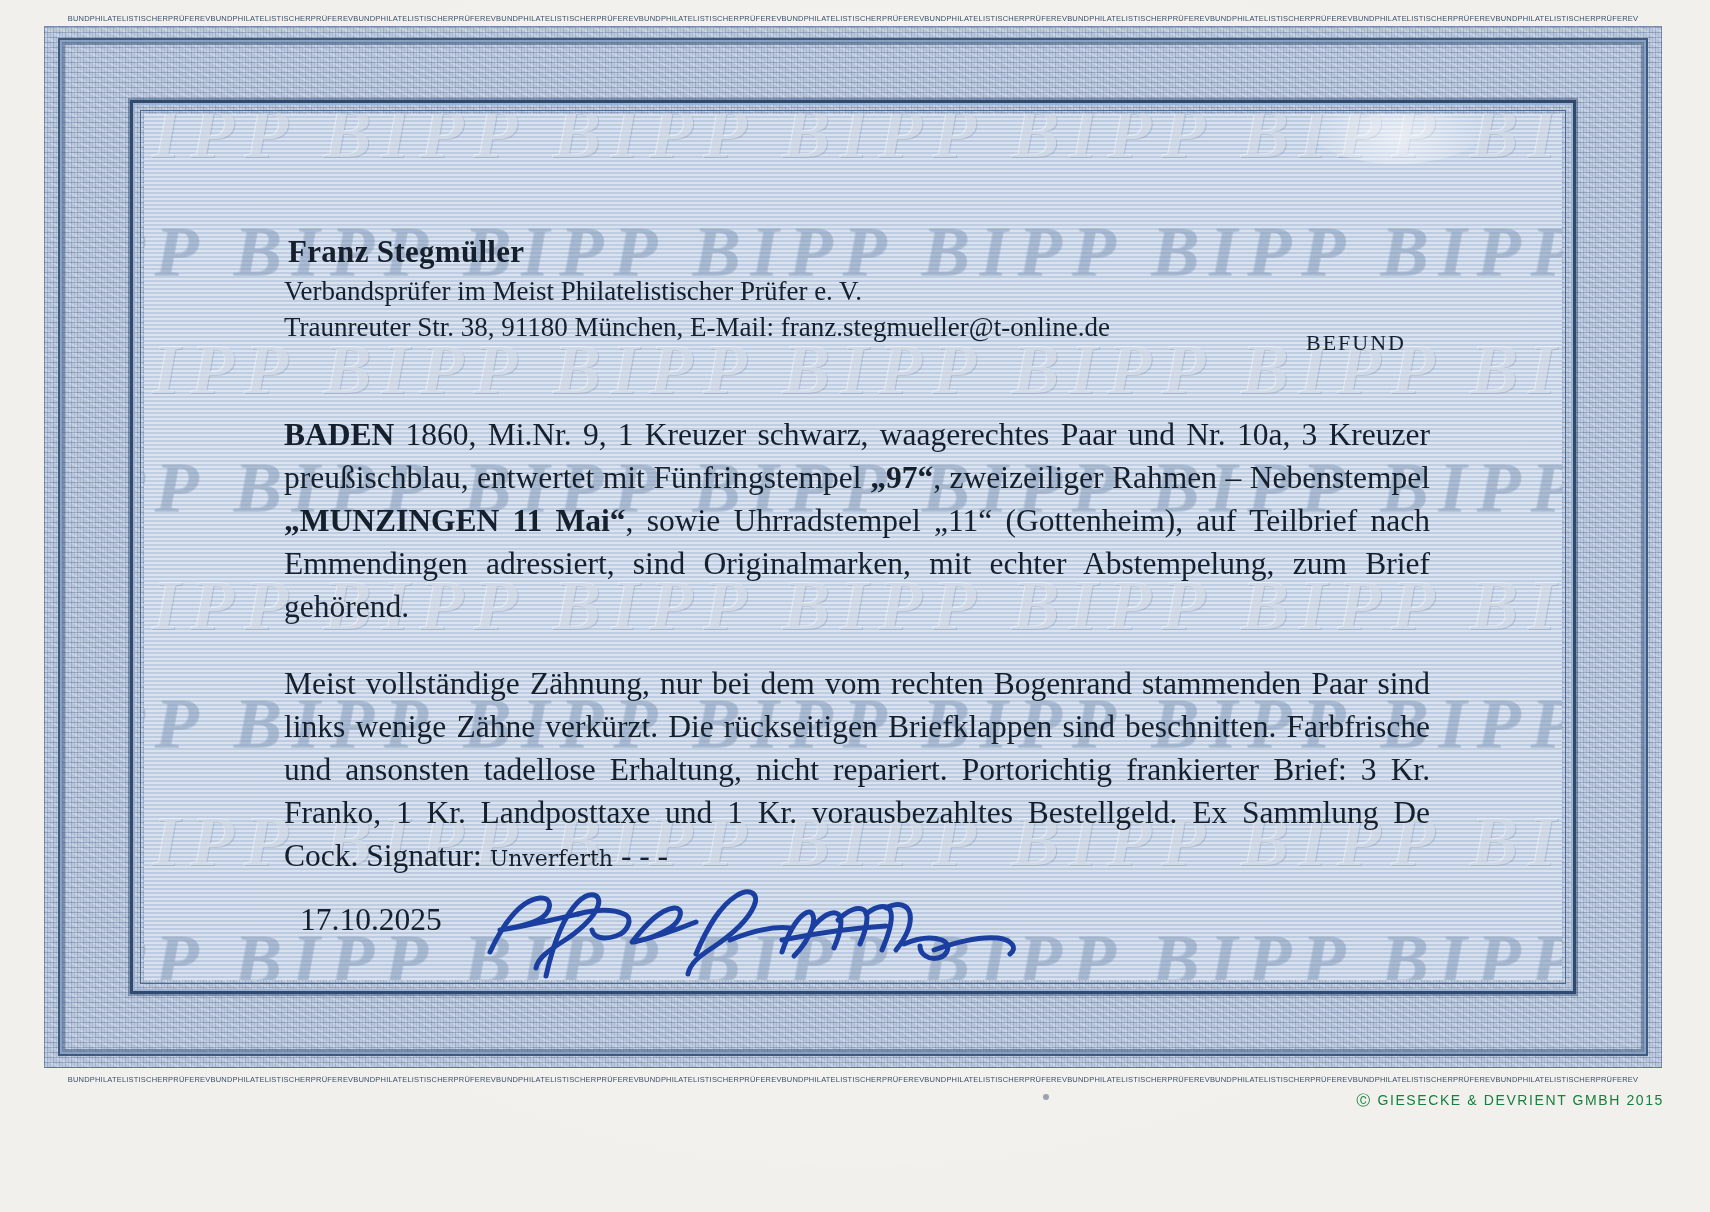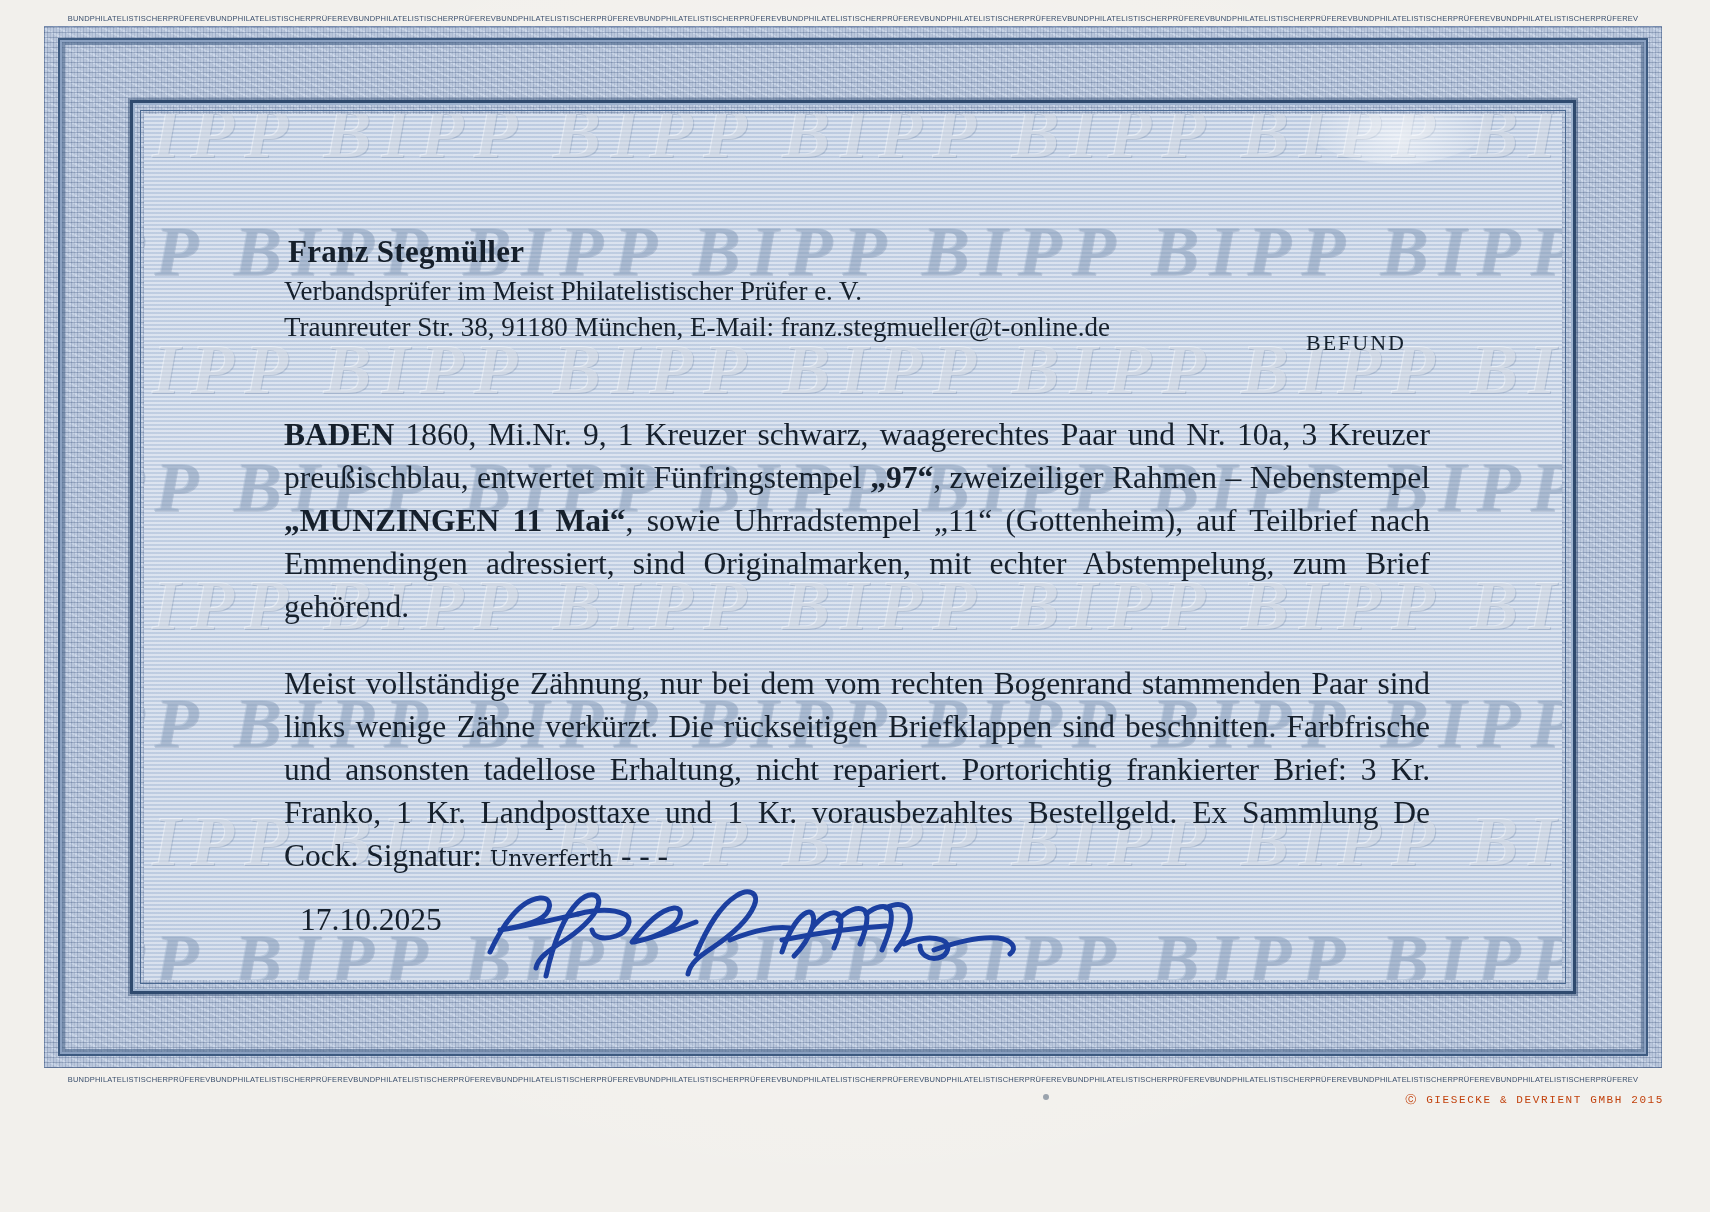--- a/index.html
+++ b/index.html
@@ -209,24 +209,24 @@
     overflow: hidden;
     text-align: center;
   }
   .microprint.top { top: 14px; }
   .microprint.bottom { top: 1075px; }
 
   .copyright {
     position: absolute;
     right: 46px;
     top: 1092px;
-    font-family: Liberation Mono, monospace;
-    font-size: 11px;
+    font-family: Liberation Sans, sans-serif;
+    font-size: 14px;
     letter-spacing: 1.6px;
-    color: #c2410c;
+    color: #15803d;
   }
   .punch {
     position: absolute;
     left: 1043px;
     top: 1094px;
     width: 6px; height: 6px;
     border-radius: 50%;
     background: #9aa3ad;
   }
   

